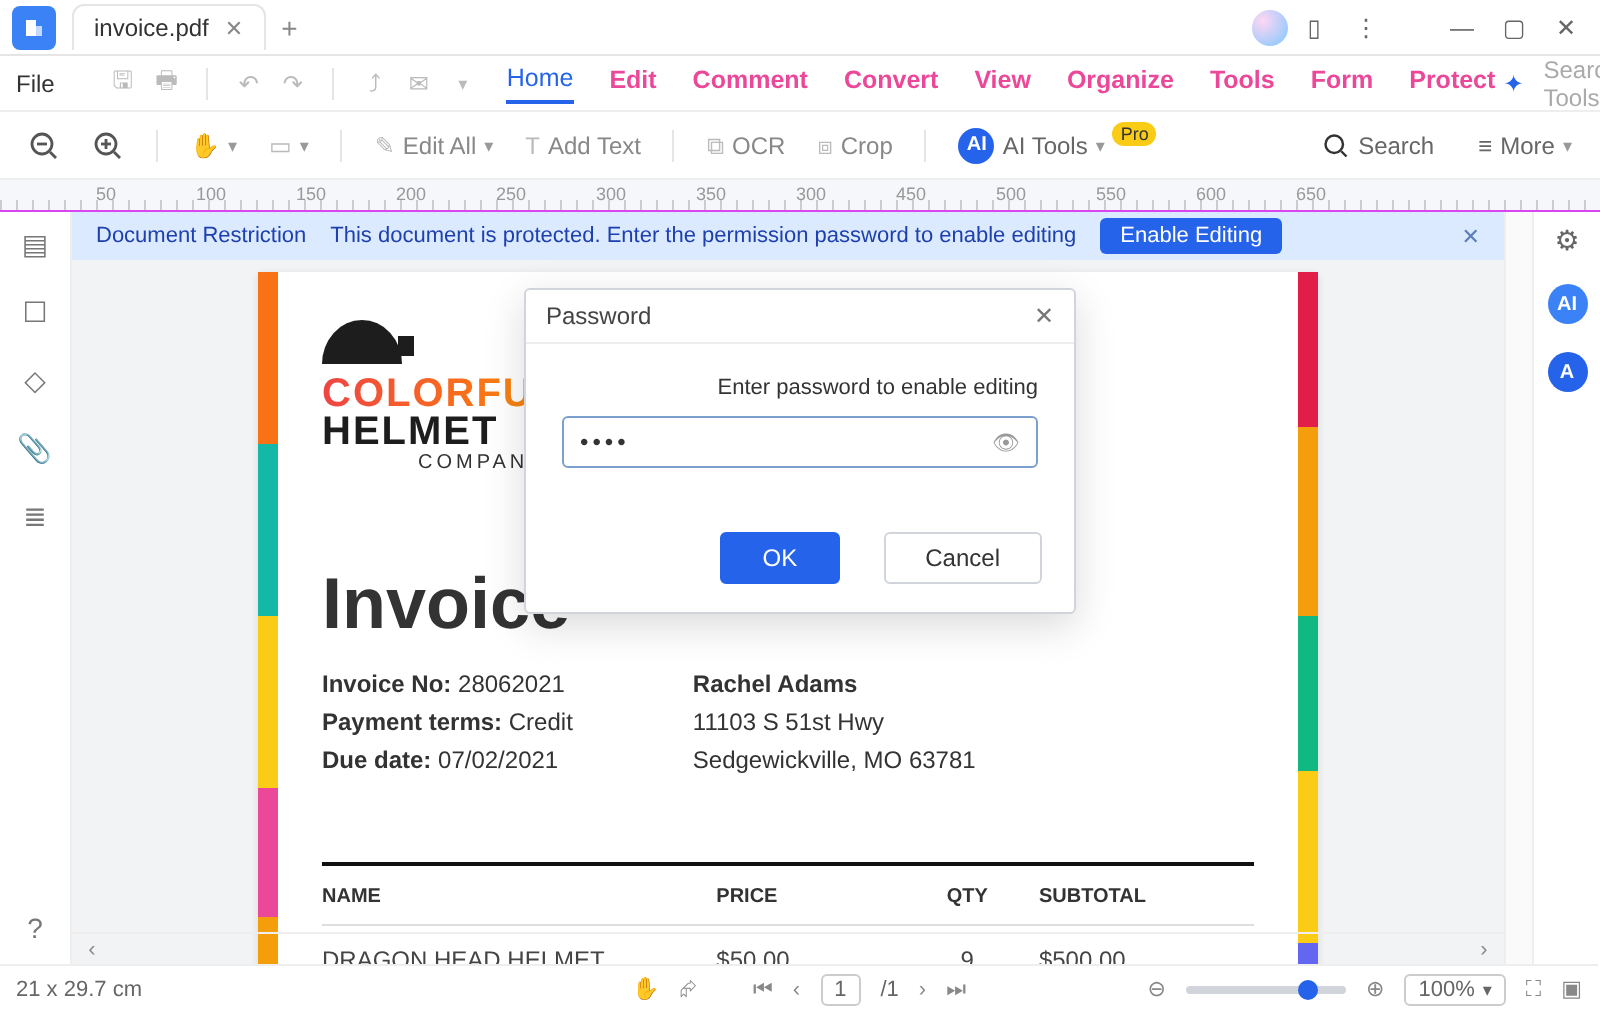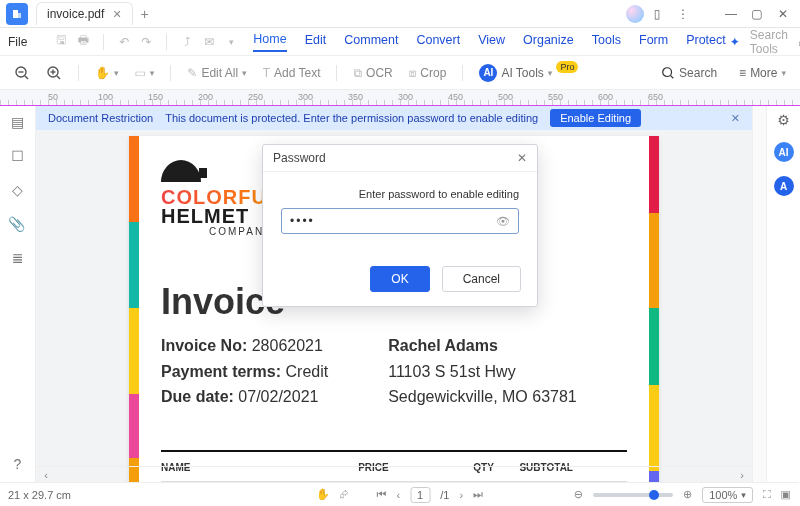--- a/index.html
+++ b/index.html
@@ -16,21 +16,21 @@
   .win-btns .ico { width:14px; text-align:center; }
   .avatar { width:18px; height:18px; border-radius:50%; background: radial-gradient(circle at 30% 30%, #ffd6f3, #7ec8ff); margin-right:6px;}
 
   
   .menubar { display:flex; align-items:center; height:28px; padding:0 8px; gap:4px; border-bottom:1px solid #eee; }
   .file-label { color:#333; margin-right:6px; }
   .qt-icons { display:flex; gap:6px; color:#bbb; align-items:center;}
   .qt-icons span { width:16px; text-align:center; }
   .divider { width:1px; height:16px; background:#e5e5e5; margin:0 6px;}
   .menu-tabs { display:flex; gap:18px; margin-left:10px; align-items:center;}
-  .menu-tabs span { font-size:12.5px; color:#1d4ed8; padding-bottom:4px; }
+  .menu-tabs span { font-size:12.5px; color:#ec4899; padding-bottom:4px;font-weight:bold; }
   .menu-tabs .active { color:#2563eb; border-bottom:2px solid #2563eb; font-weight:500;}
   .menubar-right { margin-left:auto; display:flex; gap:10px; color:#888; align-items:center; font-size:12px;}
   .ai-star { color:#2563eb; }
   .search-tools { color:#aaa; }
 
   
   .toolbar { display:flex; align-items:center; height:34px; padding:0 8px; gap:4px; border-bottom:1px solid #eee; color:#666;}
   .tool { display:flex; align-items:center; gap:4px; padding:4px 6px; border-radius:4px; font-size:12px;}
   .tool.greyed { color:#bbb; }
   .tool .caret { font-size:9px; color:#999; }
@@ -74,35 +74,35 @@
   .logo-row { display:flex; flex-direction:column; }
   .helmet-ico { width:40px; height:22px; background:#1d1d1d; border-radius:50% 50% 0 0 / 100% 100% 0 0; margin-bottom:4px; position:relative;}
   .helmet-ico::after { content:""; position:absolute; right:-6px; top:8px; width:8px; height:10px; background:#1d1d1d; }
   .brand-word1 { font-size:20px; font-weight:800;
     background: linear-gradient(90deg,#ef4444,#f97316,#eab308,#22c55e,#06b6d4,#3b82f6,#a855f7);
     -webkit-background-clip:text; background-clip:text; color:transparent; letter-spacing:1px;}
   .brand-word2 { font-size:20px; font-weight:800; color:#1d1d1d; letter-spacing:1px; margin-top:-4px;}
   .brand-sub { font-size:10px; letter-spacing:2px; color:#333; margin-left:48px; margin-top:-2px;}
   .inv-title { font-size:36px; font-weight:800; margin-top:44px; }
   .inv-meta { display:flex; margin-top:10px; gap:60px; }
-  .meta-col { font-size:16px; line-height:1.6; }
+  .meta-col { font-size:12px; line-height:1.6; }
   .meta-col b { font-weight:700; }
   .inv-table { margin-top:40px; border-top:2px solid #111; }
   .inv-head { display:flex; padding:10px 0 8px; font-weight:800; font-size:10px; border-bottom:1px solid #ddd;}
   .inv-row { display:flex; padding:10px 0; font-size:12px; color:#444;}
   .col-name { flex:2.2; } .col-price { flex:1; } .col-qty { flex:0.8; text-align:center;} .col-sub { flex:1.2; text-align:left;}
   .dialog { position:absolute; left:262px; top:144px; width:276px; background:#fff; border:1px solid #d1d5db; border-radius:3px; box-shadow:0 6px 20px rgba(0,0,0,0.15); }
   .dialog-head { display:flex; align-items:center; padding:6px 10px; font-size:12px; color:#444; border-bottom:1px solid #eee;}
   .dialog-head .x { margin-left:auto; color:#777; }
   .dialog-body { padding:16px 18px 4px;text-align:right; }
   .dlg-label { font-size:11px; color:#333; margin-bottom:8px; }
   .dlg-input { width:100%; height:26px; border:1px solid #7ba0ce; border-radius:3px; padding:0 8px; display:flex; align-items:center; justify-content:space-between; font-size:12px;}
   .dlg-input .mask { letter-spacing:2px; color:#333; }
   .dlg-input .eye { color:#999; font-size:11px; }
-  .dialog-actions { display:flex; gap:12px; justify-content:flex-end; padding:28px 16px 14px; }
+  .dialog-actions { display:flex; gap:22px; justify-content:flex-end; padding:28px 16px 14px; }
   .btn { padding:5px 20px; border-radius:3px; font-size:12px; border:1px solid #d1d5db; background:#fff; }
   .btn.primary { background:#2563eb; color:#fff; border-color:#2563eb; }
 
   
   .vscroll { width:14px; border-left:1px solid #eee; background:#fafafa; }
   .hscroll-row { display:flex; align-items:center; height:16px; border-top:1px solid #eee; font-size:11px; color:#888;}
   .nav-arrow { width:20px; text-align:center;}
 
   
   .statusbar { position:absolute; left:0; right:1px; bottom:0; height:24px; display:flex; align-items:center; padding:0 8px; font-size:11px; color:#666; border-top:1px solid #eee; background:#fff;}

